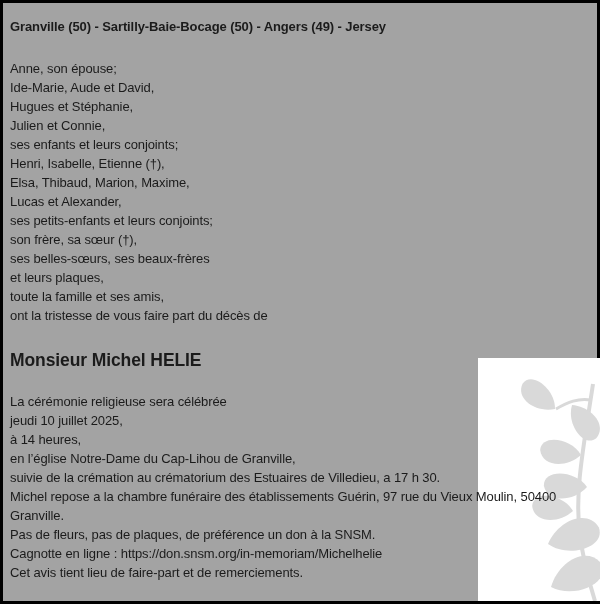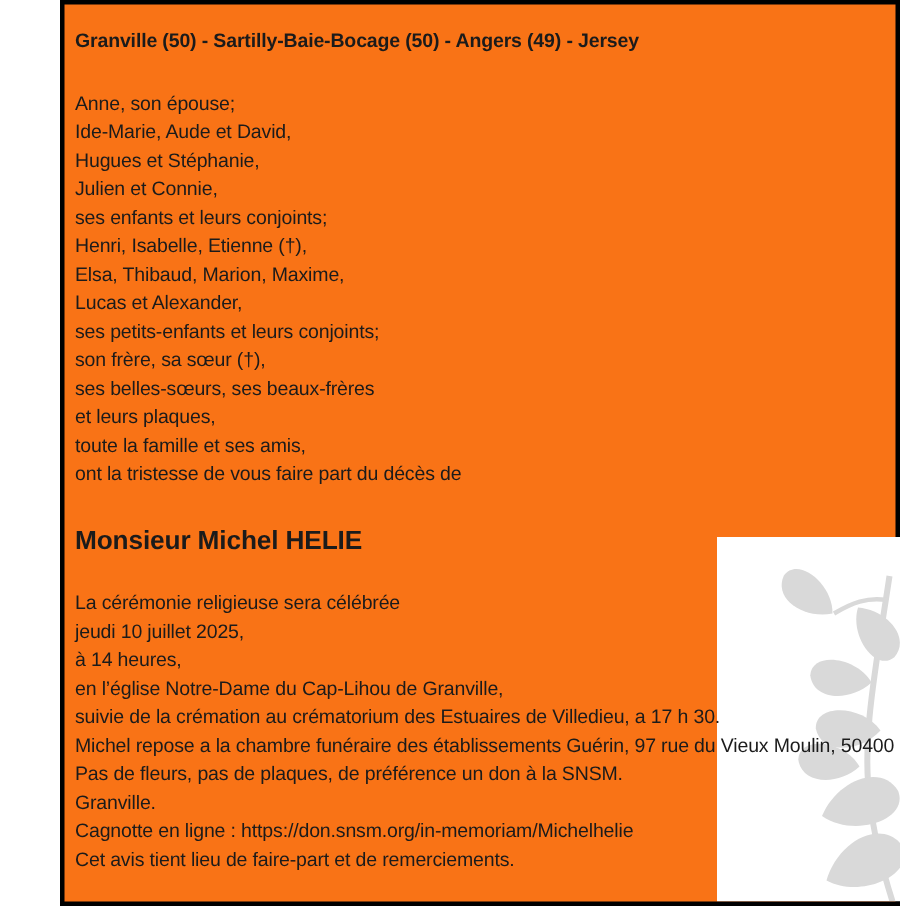--- a/index.html
+++ b/index.html
@@ -3,21 +3,21 @@
 <meta charset="utf-8">
 <style>
   html,body{margin:0;padding:0;}
   body{
     width:600px;height:604px;
     background:#ffffff;
     font-family:"Liberation Sans","DejaVu Sans",sans-serif;
     font-size:13px;color:#1b1b1b;letter-spacing:-0.1px;
     position:relative;overflow:hidden;
   }
-  .page{position:absolute;inset:0;background:#f97316;margin-left:40px;}
+  .page{position:absolute;inset:0;background:#a3a3a3;}
   
   .b{position:absolute;background:#000000;}
   .bt{top:0;left:0;right:0;height:3px;z-index:6;}
   .bl{top:0;left:0;bottom:0;width:3px;z-index:6;}
   .bb{left:0;right:0;bottom:0;height:3px;z-index:6;}
   .br{top:0;right:0;bottom:0;width:3px;z-index:1;} 
   
   .leaf-panel{
     position:absolute;right:0;top:358px;bottom:3px;width:122px;
     background:#ffffff;z-index:2;overflow:hidden;
@@ -77,22 +77,22 @@
 
     <h1 class="name">Monsieur Michel HELIE</h1>
 
     <div class="details">
         <p class="line">La cérémonie religieuse sera célébrée</p>
         <p class="line">jeudi 10 juillet 2025,</p>
         <p class="line">à 14 heures,</p>
         <p class="line">en l’église Notre-Dame du Cap-Lihou de Granville,</p>
         <p class="line">suivie de la crémation au crématorium des Estuaires de Villedieu, a 17 h 30.</p>
         <p class="line">Michel repose a la chambre funéraire des établissements Guérin, 97 rue du Vieux Moulin, 50400</p>
+        <p class="line">Granville.</p>
         <p class="line">Pas de fleurs, pas de plaques, de préférence un don à la SNSM.</p>
-        <p class="line">Granville.</p>
         <p class="line">Cagnotte en ligne : https://don.snsm.org/in-memoriam/Michelhelie</p>
         <p class="line">Cet avis tient lieu de faire-part et de remerciements.</p>
       </div>
   </div>
 
   <div class="b bt"></div>
   <div class="b bl"></div>
   <div class="b br"></div>
   <div class="b bb"></div>
 </div>

